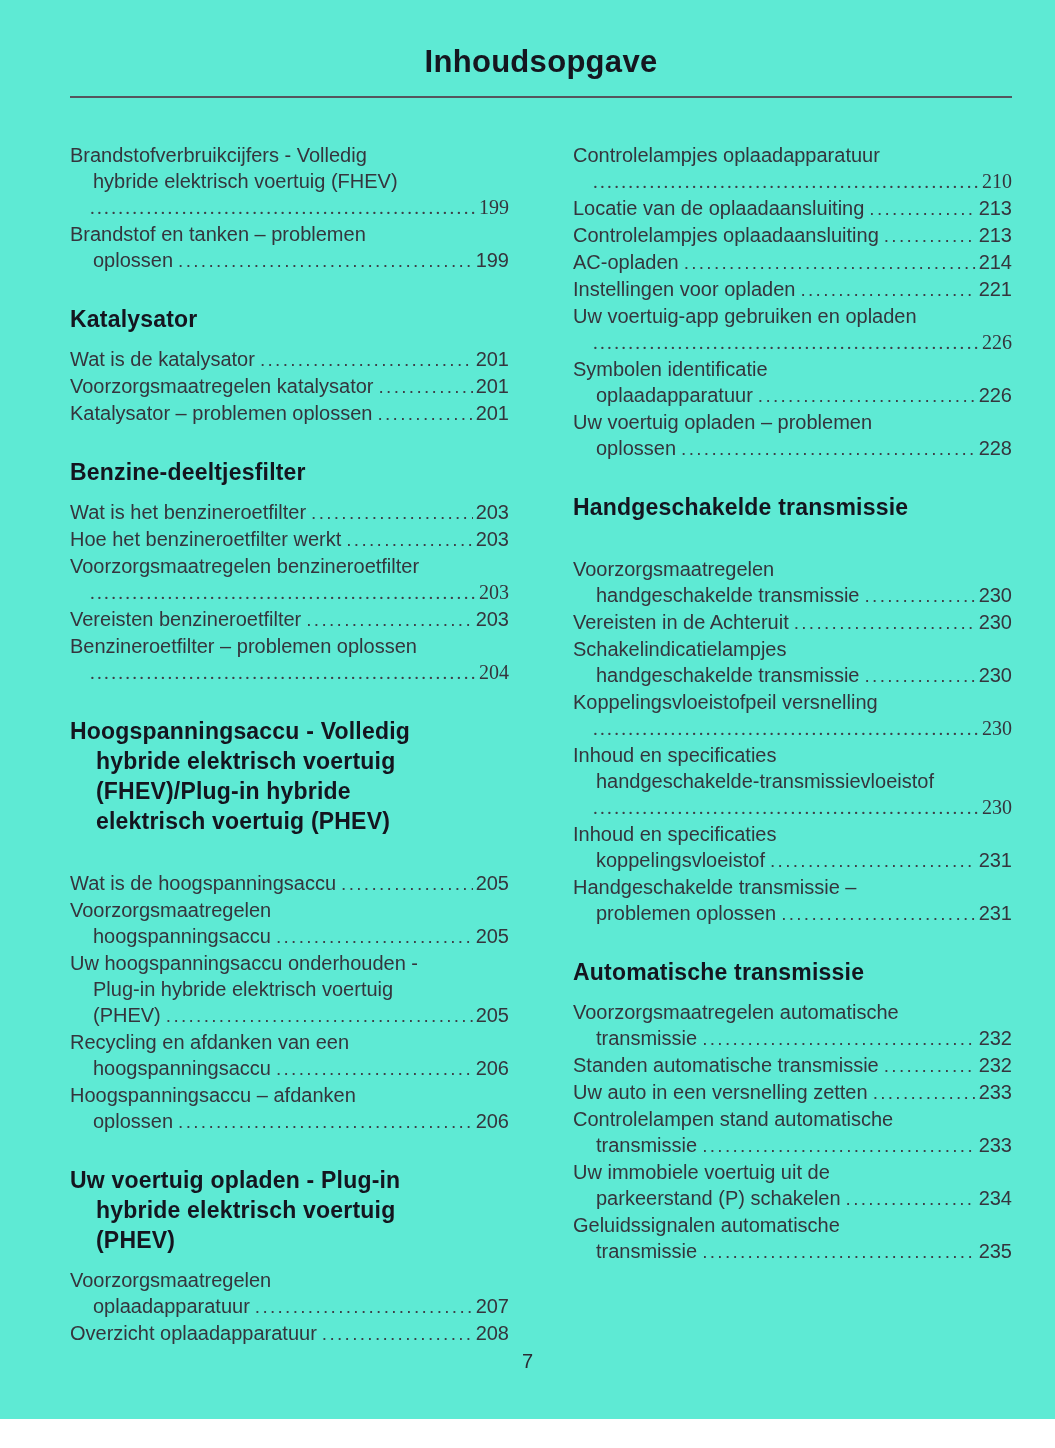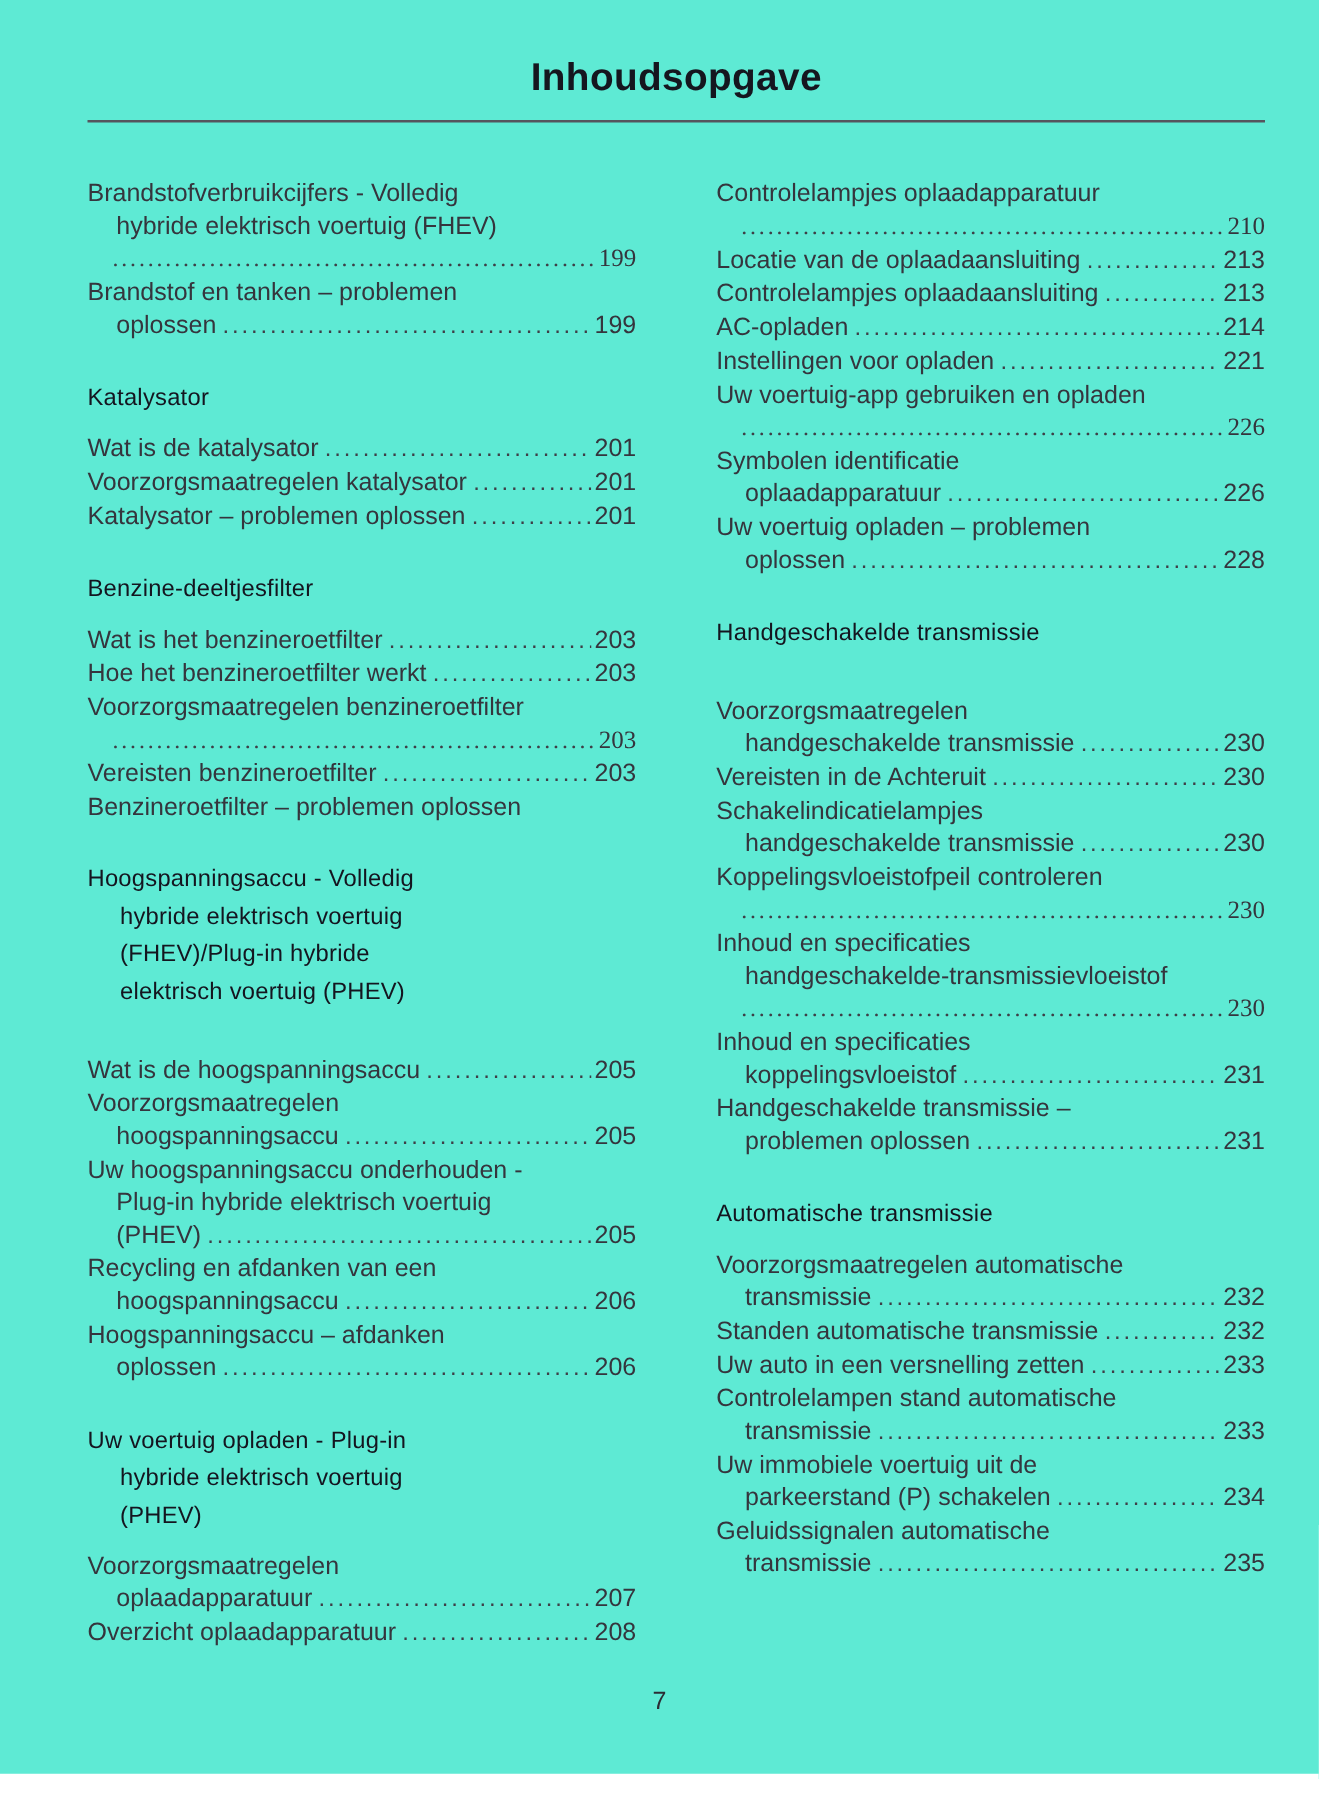--- a/index.html
+++ b/index.html
@@ -32,23 +32,23 @@
   }
   .columns {
     display: flex;
     gap: 64px;
     margin-top: 44px;
     justify-content: center;
   }
   .col { flex: 1; min-width: 0; }
 
   .heading {
-    font-weight: 400;
+    font-weight: 700;
     color: #14151f;
-    font-size: 19px;
+    font-size: 23px;
     line-height: 30px;
     margin: 30px 0 12px 0;
     letter-spacing: 0.2px;
   }
   .col > .heading:first-child { margin-top: 0; }
   .heading.big-gap { margin-bottom: 34px; }
   .h-line { white-space: nowrap; }
   .h-line.cont { padding-left: 26px; }
 
   .entry { font-size: 20px; line-height: 26px; color: #35353d; }
@@ -169,20 +169,24 @@
           <div class="line">
             <span class="txt">Vereisten benzineroetfilter</span>
             <span class="leader"></span>
             <span class="pg">203</span>
           </div>
         </div>
         <div class="entry">
           <div class="line">
             <span class="txt">Benzineroetfilter – problemen oplossen</span>
           </div>
+          <div class="line dotline">
+            <span class="leader"></span>
+            <span class="pg">204</span>
+          </div>
         </div>
         <div class="heading big-gap">
           <div class="h-line">Hoogspanningsaccu - Volledig</div>
           <div class="h-line cont">hybride elektrisch voertuig</div>
           <div class="h-line cont">(FHEV)/Plug-in hybride</div>
           <div class="h-line cont">elektrisch voertuig (PHEV)</div>
         </div>
         <div class="entry">
           <div class="line">
             <span class="txt">Wat is de hoogspanningsaccu</span>
@@ -348,21 +352,21 @@
             <span class="txt">Schakelindicatielampjes</span>
           </div>
           <div class="line cont">
             <span class="txt">handgeschakelde transmissie</span>
             <span class="leader"></span>
             <span class="pg">230</span>
           </div>
         </div>
         <div class="entry">
           <div class="line">
-            <span class="txt">Koppelingsvloeistofpeil controleren</span>
+            <span class="txt">Koppelingsvloeistofpeil versnelling</span>
           </div>
           <div class="line dotline">
             <span class="leader"></span>
             <span class="pg">230</span>
           </div>
         </div>
         <div class="entry">
           <div class="line">
             <span class="txt">Inhoud en specificaties</span>
           </div>

